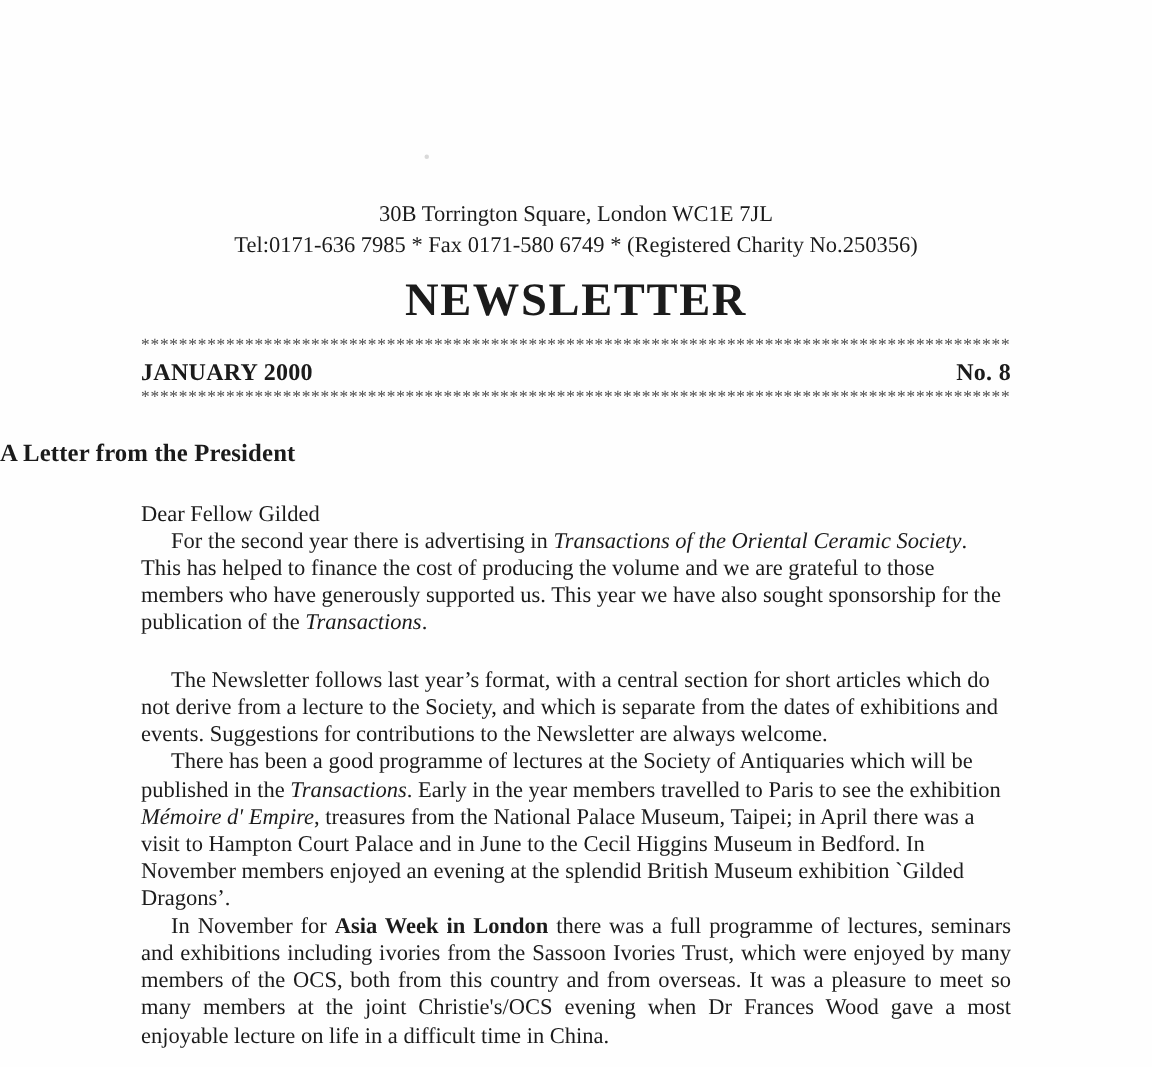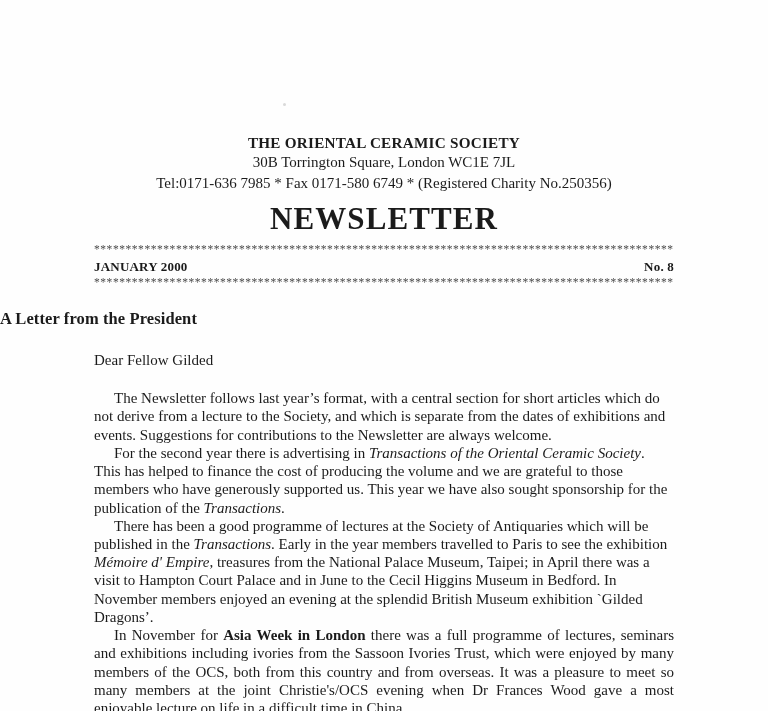--- a/index.html
+++ b/index.html
@@ -72,21 +72,21 @@
     text-align: left;
   }
   .rule-top { margin-top: 7px; }
   .rule-bottom { margin-top: 2px; }
   .issue-line {
     width: 580px;
     margin: 3px auto 0 auto;
     display: flex;
     justify-content: space-between;
     align-items: flex-start;
-    font-size: 13px;
+    font-size: 16px;
     font-weight: bold;
     letter-spacing: 0.2px;
   }
   .letter-heading {
     text-align: left;
     font-size: 16.5px;
     font-weight: bold;
     margin-top: 20px;
     letter-spacing: 0.1px;
   }
@@ -113,46 +113,45 @@
   b { font-weight: bold; }
 </style>
 </head>
 <body>
 
 <div class="page">
 
   <div class="speck"></div>
 
   <div class="masthead">
-    <div class="society-name">THE ORIENTAL CERAMIC SOCIETY</div>
     <div class="address">30B Torrington Square, London WC1E 7JL</div>
     <div class="contact">Tel:0171-636 7985 * Fax 0171-580 6749 * (Registered Charity No.250356)</div>
     <div class="newsletter-title">NEWSLETTER</div>
   </div>
 
   <div class="rule rule-top">****************************************************************************************************</div>
 
   <div class="issue-line">
     <span>JANUARY 2000</span>
     <span>No. 8</span>
   </div>
 
   <div class="rule rule-bottom">****************************************************************************************************</div>
 
   <div class="letter-heading">A Letter from the President</div>
 
   <div class="body-col">
 
     <div class="salutation">Dear Fellow Gilded</div>
 
-    <p class="para first-para">The Newsletter follows last year’s format, with a central section for short articles which do not derive from a lecture to the Society, and which is separate from the dates of exhibitions and events. Suggestions for contributions to the Newsletter are always welcome.</p>
-
     <p class="para">
       <span>For the second year there is advertising in </span><i>Transactions of the Oriental Ceramic Society</i><span>.  This has helped to finance the cost of producing the volume and we are grateful to those members who have generously supported us.  This year we have also sought sponsorship for the publication of the </span><i>Transactions</i><span>.</span>
     </p>
+
+    <p class="para first-para">The Newsletter follows last year’s format, with a central section for short articles which do not derive from a lecture to the Society, and which is separate from the dates of exhibitions and events. Suggestions for contributions to the Newsletter are always welcome.</p>
 
     <p class="para">
       <span>There has been a good programme of lectures at the Society of Antiquaries which will be published in the </span><i>Transactions</i><span>. Early in the year members travelled to Paris to see the exhibition </span><i>Mémoire d' Empire</i><span>, treasures from the National Palace Museum, Taipei; in April there was a visit to Hampton Court Palace and in June to the Cecil Higgins Museum in Bedford. In November members enjoyed an evening at the splendid British Museum exhibition `Gilded Dragons’.</span>
     </p>
 
     <p class="para justified">
       <span>In November for </span><b>Asia Week in London</b><span> there was a full programme of lectures, seminars and exhibitions including ivories from the Sassoon Ivories Trust, which were enjoyed by many members of the OCS, both from this country and from overseas.  It was a pleasure to meet so many members at the joint Christie's/OCS evening when Dr Frances Wood gave a most enjoyable lecture on life in a difficult time in China.</span>
     </p>
 
   </div>

